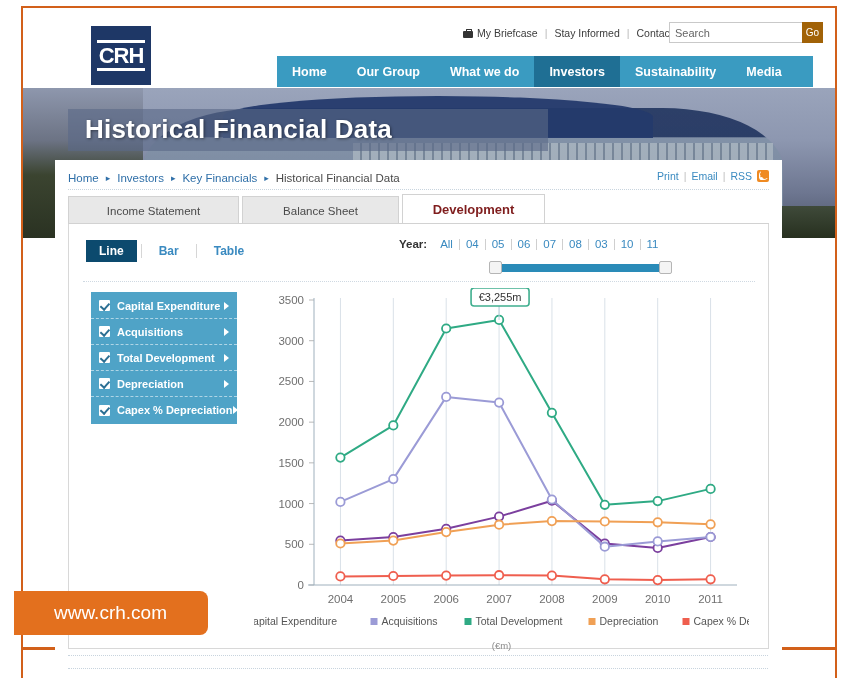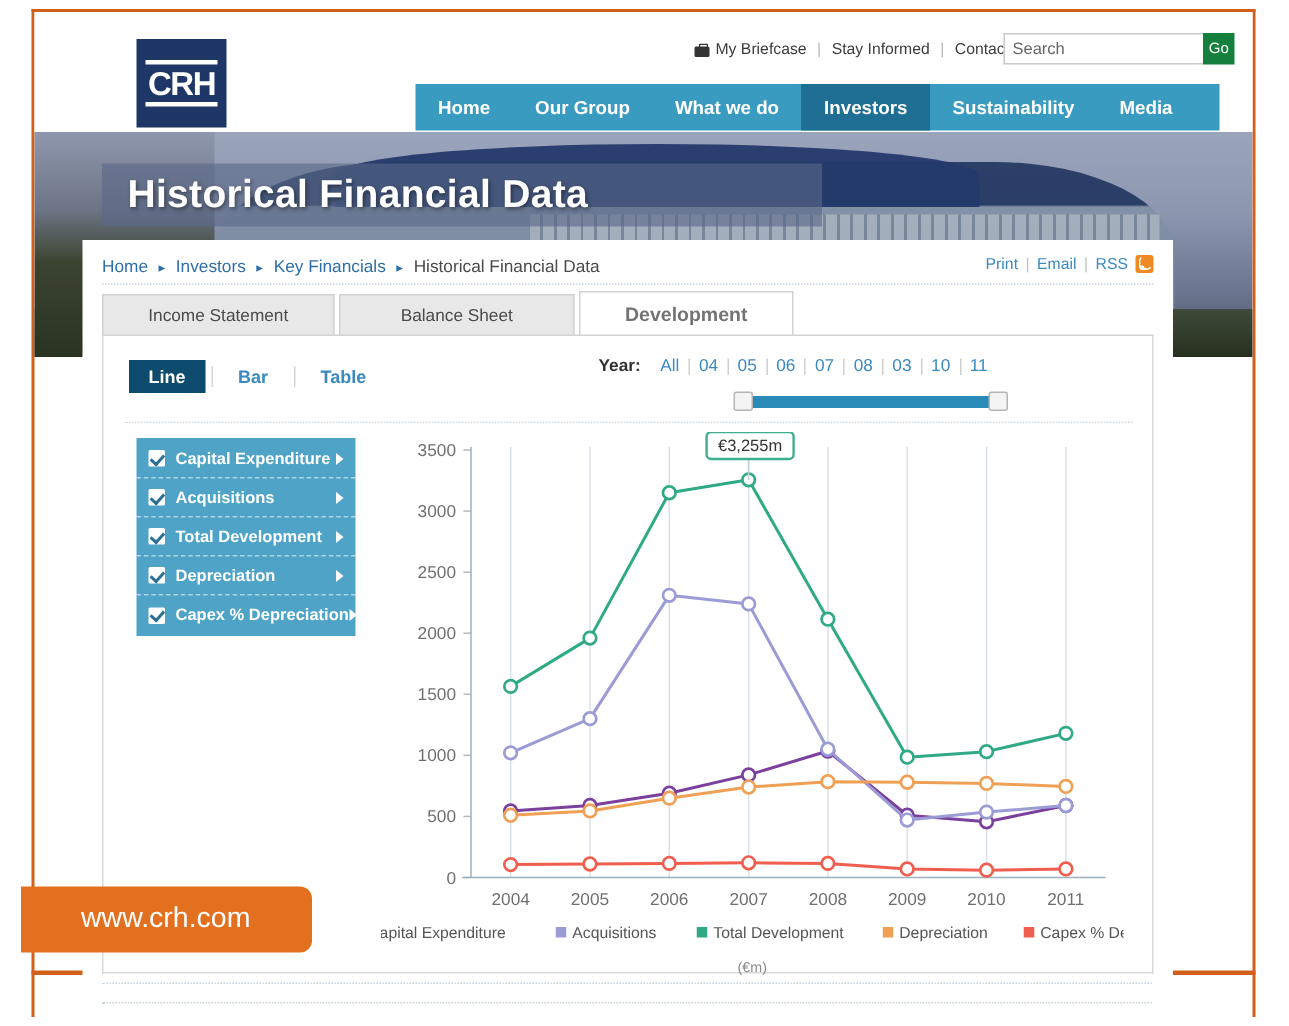--- a/index.html
+++ b/index.html
@@ -63,21 +63,21 @@
     border:1.5px solid #333; border-bottom:none; border-radius:1px 1px 0 0;
   }
   .search-wrap { position:absolute; left:646px; top:14px; display:flex; }
   .search-input {
     width:133px; height:21px; border:1px solid #c9c9c9; border-right:none;
     font-size:11px; color:#555; padding:0 5px; outline:none;
     font-family:"Liberation Sans", sans-serif; background:#fff;
   }
   .search-input::placeholder{ color:#666; opacity:1; }
   .go-btn {
-    width:21px; height:21px; background:#15803d; color:#fff; border:none;
+    width:21px; height:21px; background:#a16207; color:#fff; border:none;
     font-size:10px; cursor:pointer; font-family:"Liberation Sans", sans-serif;
     display:flex; align-items:center; justify-content:center;
   }
 
   
   .main-nav {
     position:absolute; left:277px; top:56px; width:536px; height:31px;
     background:#3a9bc1; display:flex;
   }
   .nav-item {
@@ -189,21 +189,21 @@
     display:flex; align-items:flex-end;
   }
   .tab {
     height:28px; background:#e8e8e8; border:1px solid #d2d2d2;
     border-bottom:none; margin-right:3px;
     display:flex; align-items:center; justify-content:center;
     font-size:11.5px; color:#4a4a4a; cursor:pointer;
     font-family:"Liberation Sans", sans-serif;
   }
   .tab.active {
-    background:#ffffff; color:#737373; font-weight:bold; font-size:13px;
+    background:#ffffff; color:#7f1d1d; font-weight:bold; font-size:13px;
     border-color:#d2d2d2; height:30px;
   }
   .tabs-underline {
     position:absolute; left:13px; top:63px; width:701px; height:1px;
     background:#d2d2d2;
   }
 
   
   .chart-panel {
     position:absolute; left:13px; top:64px; width:701px; height:425px;
@@ -391,21 +391,21 @@
       <a class="ur-link">RSS</a>
       <span class="rss-icon">
         <span class="rss-arc1"></span>
         <span class="rss-arc2"></span>
       </span>
     </div>
 
     <div class="dot-rule" style="top:29px"></div>
 
     <div class="tabs">
-        <div class="tab" style="width: 155px;">
+        <div class="tab" style="width: 171px;">
           <span>Income Statement</span>
         </div>
         <div class="tab" style="width: 157px; justify-content: center;">
           <span>Balance Sheet</span>
         </div>
         <div class="tab active" style="width: 143px;">
           <span>Development</span>
         </div>
       </div>
     <div class="tabs-underline"></div>

